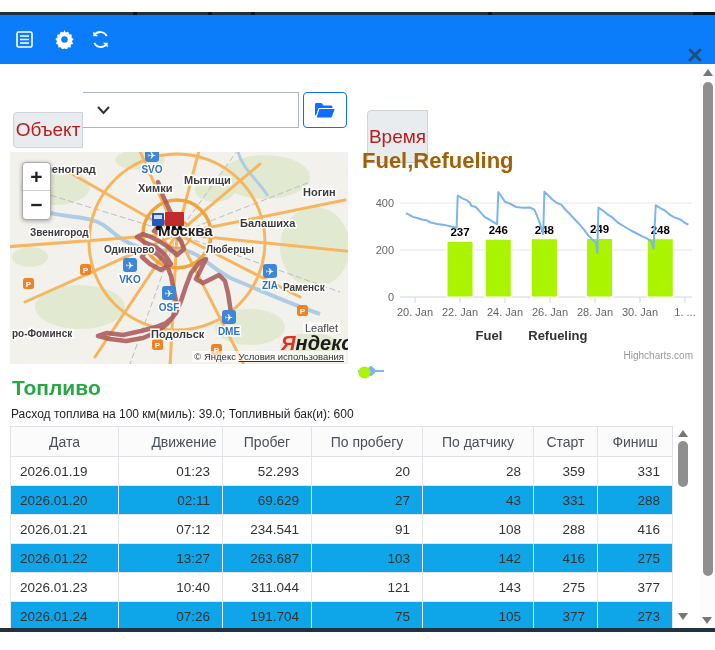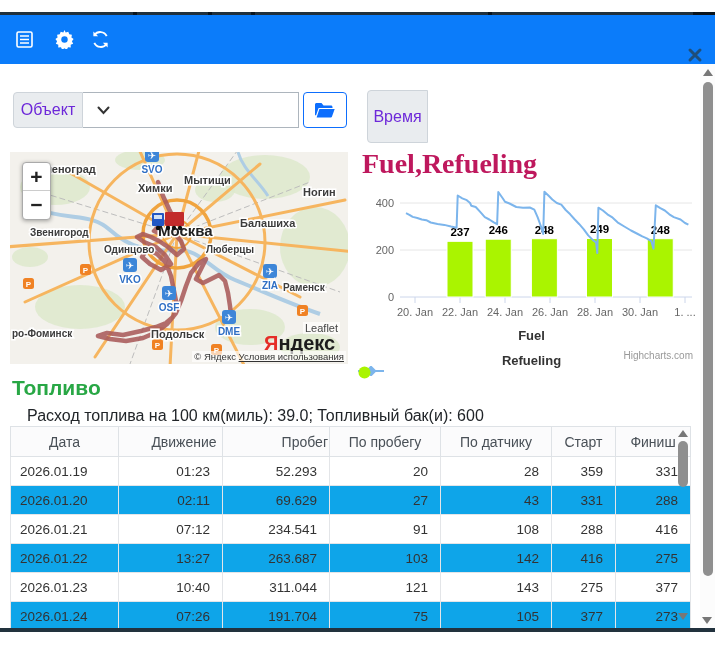--- a/index.html
+++ b/index.html
@@ -9,54 +9,54 @@
   
   .top-white{position:absolute;left:0;top:0;width:715px;height:12px;background:#fff;}
   .top-dark{position:absolute;left:0;top:12px;width:715px;height:3px;background:#20303c;}
   .top-dark .seg{position:absolute;top:0;height:3px;background:#0a141c;}
   .titlebar{position:absolute;left:0;top:15px;width:715px;height:49px;background:#0b7cfa;display:flex;align-items:center;}
   .tb-icon{width:20px;height:20px;margin-left:22px;display:flex;align-items:center;justify-content:center;cursor:pointer;}
   .tb-icon:first-child{margin-left:14px;}
   .tb-close{position:absolute;right:12px;top:32px;width:16px;height:16px;}
 
   
-  .grp-label{background:#e9ecef;border:1px solid #ced4da;color:#6d28d9;font-size:16px;display:flex;align-items:center;justify-content:center;border-radius:4px 0 0 4px;}
+  .grp-label{background:#e9ecef;border:1px solid #ced4da;color:#b91c1c;font-size:19px;display:flex;align-items:center;justify-content:center;border-radius:4px 0 0 4px;margin-top:20px;}
   .object-group{position:absolute;left:13px;top:92px;height:36px;display:flex;}
   .object-group .grp-label{width:70px;height:36px;}
   .obj-select{width:216px;height:36px;border:1px solid #adb5bd;border-left:none;background:#fff;color:#212529;font-size:15px;display:flex;align-items:center;padding:0 10px 0 14px;cursor:pointer;}
   .obj-select .sel-text{flex:1;}
   .folder-btn{width:44px;height:36px;margin-left:4px;border:1px solid #0d6efd;border-radius:4px;background:#fff;display:flex;align-items:center;justify-content:center;cursor:pointer;}
   .time-group{position:absolute;left:367px;top:90px;height:53px;display:flex;}
   .time-group .grp-label{width:61px;height:53px;}
   .time-box{width:258px;height:53px;border:1px solid #0d6efd;border-radius:4px;margin-left:2px;color:#0d6efd;font-size:15px;text-align:center;display:flex;align-items:center;justify-content:center;padding:2px 14px;line-height:1.45;cursor:pointer;}
 
   
   .map{position:absolute;left:10px;top:152px;width:338px;height:212px;overflow:hidden;background:#f3f1ec;}
   .map svg{position:absolute;left:0;top:0;}
   .zoomctl{position:absolute;left:12px;top:10px;width:29px;border:1px solid #aaa;border-radius:4px;background:#fff;box-shadow:0 1px 4px rgba(0,0,0,.35);z-index:5;}
   .zoomctl div{height:28px;display:flex;align-items:center;justify-content:center;font-size:21px;font-weight:700;color:#222;cursor:pointer;}
   .zoomctl div:first-child{border-bottom:1px solid #ccc;}
   .attr-leaflet{position:absolute;right:8px;top:170px;font-size:11px;color:#444;background:rgba(255,255,255,.65);padding:0 2px;z-index:4;}
-  .attr-logo{position:absolute;left:254px;top:180px;font-size:20px;font-weight:700;white-space:nowrap;z-index:4;}
+  .attr-logo{position:absolute;left:271px;top:180px;font-size:20px;font-weight:700;white-space:nowrap;z-index:4;font-style:italic;}
   .attr-logo .ya-red{color:#e52d27;}
   .attr-logo .ya-black{color:#1c1c1c;}
   .attr-copy{position:absolute;right:2px;bottom:2px;font-size:9.5px;color:#333;background:rgba(255,255,255,.65);padding:0 2px;white-space:nowrap;z-index:4;}
   .attr-copy a{color:#333;text-decoration:underline;cursor:pointer;}
 
   
   .chart-block{position:absolute;left:358px;top:148px;width:347px;height:217px;}
-  .chart-title{margin:0 0 0 4px;font-size:28px;font-weight:700;color:#be185d;font-family:Liberation Serif, serif;}
+  .chart-title{margin:0 0 0 4px;font-size:22px;font-weight:700;color:#a16207;}
   .chart-block svg{position:absolute;left:0;top:38px;}
-  .chart-legend{position:absolute;left:0;top:180px;width:100%;display:flex;justify-content:center;gap:10px;align-items:center;flex-direction:column;}
+  .chart-legend{position:absolute;left:0;top:180px;width:100%;display:flex;justify-content:center;gap:26px;align-items:center;}
   .legend-item{display:flex;align-items:center;gap:6px;font-size:13px;font-weight:700;color:#333;cursor:pointer;}
   .chart-credits{position:absolute;right:12px;top:202px;font-size:10px;color:#999;}
 
   
   .fuel-title{position:absolute;left:12px;top:376px;margin:0;font-size:21px;font-weight:700;color:#28a745;}
-  .fuel-subtitle{position:absolute;left:11px;top:407px;font-size:16px;color:#212529;margin-left:16px;}
+  .fuel-subtitle{position:absolute;left:11px;top:407px;font-size:12px;color:#212529;}
   .table-wrap{position:absolute;left:10px;top:426px;width:682px;height:204px;overflow:hidden;}
   table.fuel{border-collapse:collapse;width:662px;table-layout:fixed;font-size:13.5px;}
   table.fuel th{font-weight:400;color:#495057;border:1px solid #dee2e6;height:30px;background:#fbfbfc;font-size:14px;}
   table.fuel td{border:1px solid #e3e5e8;height:29px;color:#333;padding:0 12px 0 8px;text-align:right;white-space:nowrap;}
   table.fuel td:first-child{text-align:left;padding-left:9px;}
   table.fuel tr.odd td{background:#fff;}
   table.fuel tr.even td{background:#0ea5e9;}
 
   
   .tbl-scroll{position:absolute;right:2px;top:2px;width:14px;height:200px;}
@@ -281,21 +281,21 @@
 
   <h2 class="fuel-title">Топливо</h2>
   <div class="fuel-subtitle">Расход топлива на 100 км(миль): 39.0; Топливный бак(и): 600</div>
 
   <div class="table-wrap">
     <table class="fuel">
       <thead>
           <tr id="fuel-thead-row">
             <th style="width: 108px;">Дата</th>
             <th style="width: 104px; padding-left: 28px;">Движение</th>
-            <th style="width: 107px; text-align: right;">Пробег</th>
+            <th style="width: 89px;">Пробег</th>
             <th style="width: 111px;">По пробегу</th>
             <th style="width: 111px;">По датчику</th>
             <th style="width: 64px;">Старт</th>
             <th style="width: 75px;">Финиш</th>
           </tr>
         </thead>
       <tbody id="fuel-tbody">
           <tr class="odd">
             <td>2026.01.19</td>
             <td>01:23</td>

